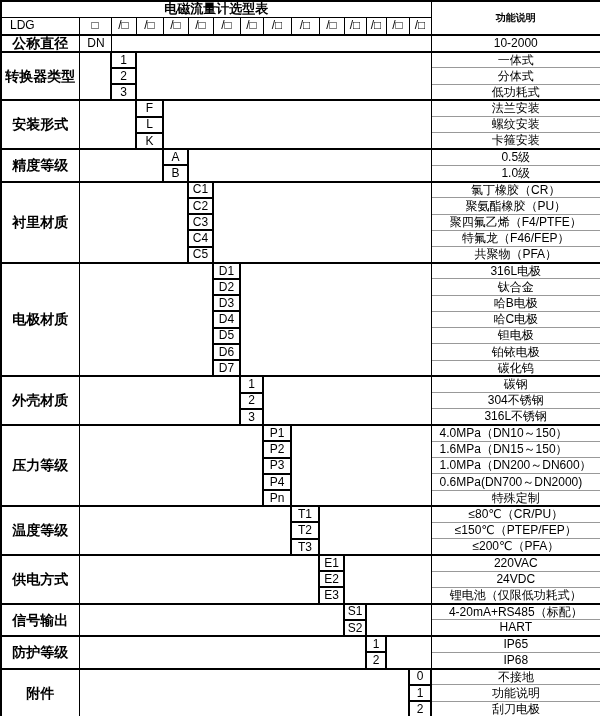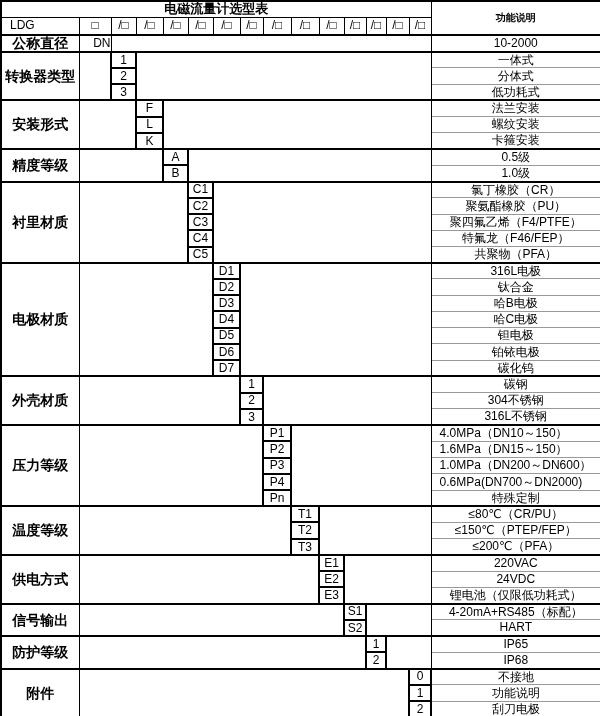--- a/index.html
+++ b/index.html
@@ -11,21 +11,21 @@
         text-align:center;vertical-align:middle;white-space:nowrap;overflow:hidden;
         line-height:1.05;}
   tr{height:16.24px;}
   tr.hdr1{height:16px;}
   tr.hdr2{height:18px;border-radius:8px;}
   .title{font-weight:700;font-size:13px;font-family:Liberation Serif, serif;}
   .fn-hdr{font-weight:700;font-size:10px;}
   .label{font-weight:700;font-size:14px;}
   .model-prefix{text-align:left;padding-left:8px;}
   .model-box,.model-slot{font-size:12px;}
-  .dn-code{text-align:right;padding-left:2px;}
+  .dn-code{text-align:center;padding-left:2px;}
   .codebox{border:2px solid #000;}
   .desc{border-top:1px solid #999;border-bottom:1px solid #999;}
   .desc.left{text-align:left;padding-left:8px;}
   tr.section-start > td, tr.section-start > th{border-top:2px solid #000;}
 </style>
 </head>
 <body>
 
 <div id="page">
   <table id="spec-table">

